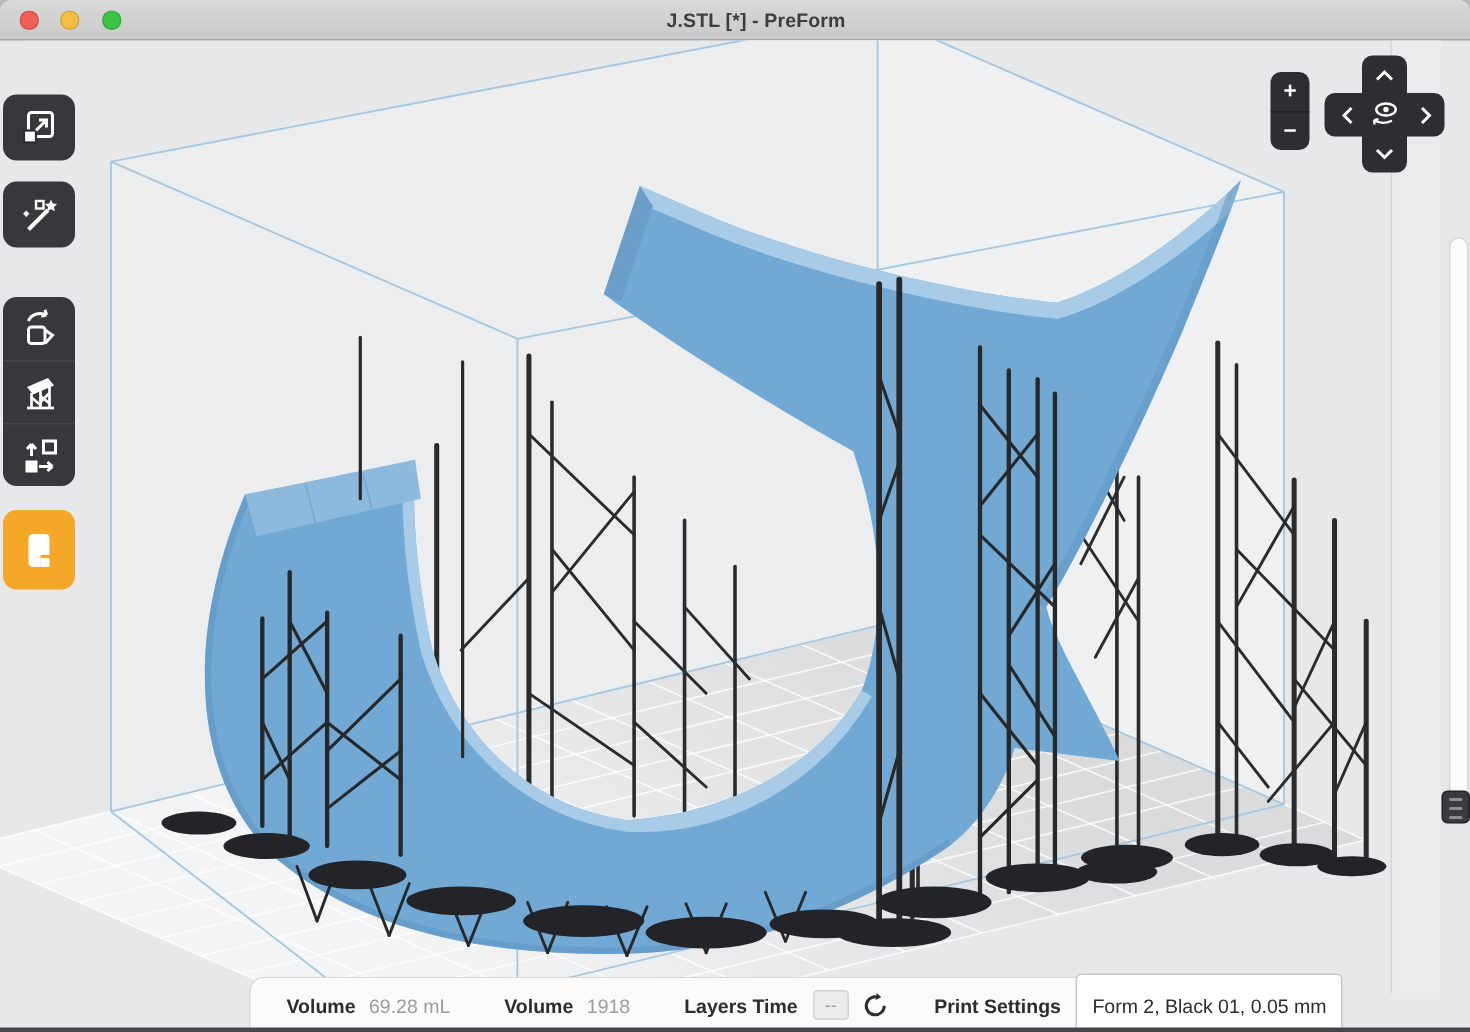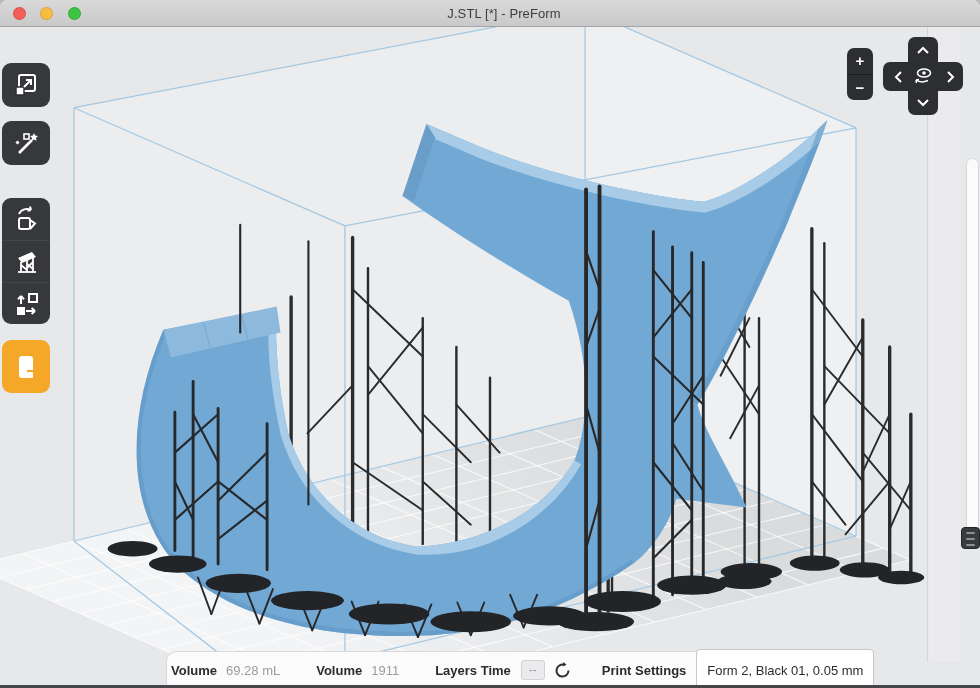--- a/index.html
+++ b/index.html
@@ -3,21 +3,21 @@
 <meta charset="utf-8">
 <style>
   html,body{margin:0;padding:0;background:#b9b9bb;}
   *{box-sizing:border-box;}
   .window{position:relative;width:980px;height:688px;overflow:hidden;
     font-family:"Liberation Sans",sans-serif;background:#e7e8ea;border-radius:8px 8px 0 0;}
   
   .titlebar{position:absolute;top:0;left:0;right:0;height:27px;
     background:linear-gradient(#d9d9d9,#c9c9ca);border-bottom:1px solid #a5a5a7;
     display:flex;align-items:center;justify-content:center;}
-  .titlebar .title{font-size:13px;font-weight:400;color:#3d3d3f;letter-spacing:.1px;margin-left:28px;}
+  .titlebar .title{font-size:13px;font-weight:700;color:#3d3d3f;letter-spacing:.1px;margin-left:28px;}
   .tl{position:absolute;top:7px;width:13px;height:13px;border-radius:50%;border:1px solid rgba(0,0,0,.12);}
   .tl.close{left:13px;} .tl.min{left:40px;} .tl.max{left:68px;}
   
   .viewport{position:absolute;top:27px;left:0;right:0;bottom:0;}
   svg.scene{position:absolute;top:0;left:0;}
   
   .toolbar{position:absolute;left:2px;top:36px;width:48px;}
   .tbtn{position:absolute;left:0;width:48px;background:rgba(44,46,50,.95);border-radius:9px;
     display:flex;align-items:center;justify-content:center;cursor:pointer;}
   .tbtn svg{display:block;}
@@ -39,21 +39,21 @@
   .navcenter{position:absolute;left:29px;top:28px;width:22px;height:22px;display:flex;align-items:center;justify-content:center;cursor:pointer;}
   
   .layer-slider{position:absolute;left:966px;top:131px;width:13px;height:376px;
     background:#fbfbfc;border:1px solid #d7d7da;border-radius:7px;cursor:pointer;}
   .layer-thumb{position:absolute;left:961px;top:500px;width:19px;height:22px;background:#3a3b3f;
     border:1px solid #222326;border-radius:4px;cursor:grab;}
   .layer-thumb i{display:block;height:2px;background:#8e8f93;margin:4px 4px 0 4px;border-radius:1px;}
   
   .statusbar{position:absolute;left:166px;top:624px;width:646px;height:37px;
     background:#fbfbfc;border:1px solid #d9d9dc;border-bottom:none;border-radius:10px 10px 0 0;
-    display:flex;align-items:center;padding:0 4px;}
+    display:flex;align-items:center;padding:0 24px;}
   .statusbar .lbl{font-size:13px;font-weight:700;color:#2c2c2e;white-space:nowrap;}
   .statusbar .val{font-size:13px;color:#9b9ba1;margin-left:9px;white-space:nowrap;text-align:right;}
   .sb-group{display:flex;align-items:center;}
   .pt-box{margin-left:10px;width:24px;height:20px;background:#ebebed;border:1px solid #d2d2d5;border-radius:3px;
     color:#9b9ba1;font-size:12px;display:flex;align-items:center;justify-content:center;}
   .refresh{margin-left:7px;width:22px;height:22px;display:flex;align-items:center;justify-content:center;cursor:pointer;}
   .ps-select{margin-left:10px;height:42px;background:#ffffff;border:1px solid #c7c7cc;border-radius:4px;
     font-size:13px;color:#2c2c2e;display:flex;align-items:center;padding:0 10px;cursor:pointer;white-space:nowrap;}
   .bottom-strip{position:absolute;left:0;right:0;bottom:0;height:3px;background:#45464a;}
 </style>
@@ -383,21 +383,21 @@
         <i></i>
       </div>
 
     <div class="statusbar">
       <div class="sb-group">
         <span class="lbl">Volume</span>
         <span class="val">69.28 mL</span>
       </div>
       <div class="sb-group" style="margin-left:36px">
         <span class="lbl">Volume</span>
-        <span class="val">1911</span>
+        <span class="val">1918</span>
       </div>
       <div class="sb-group" style="margin-left:36px">
         <span class="lbl">Layers Time</span>
         <span class="pt-box">--</span>
         <span class="refresh">
           <svg width="19" height="19" viewBox="0 0 19 19">
             <path d="M15.5,9.5 A6,6 0 1 1 11.5,3.9" fill="none" stroke="#2f2f31" stroke-width="2"></path>
             <path d="M10.5,1 l3,2.8 -3.8,1.8 z" fill="#2f2f31"></path>
           </svg>
         </span>

